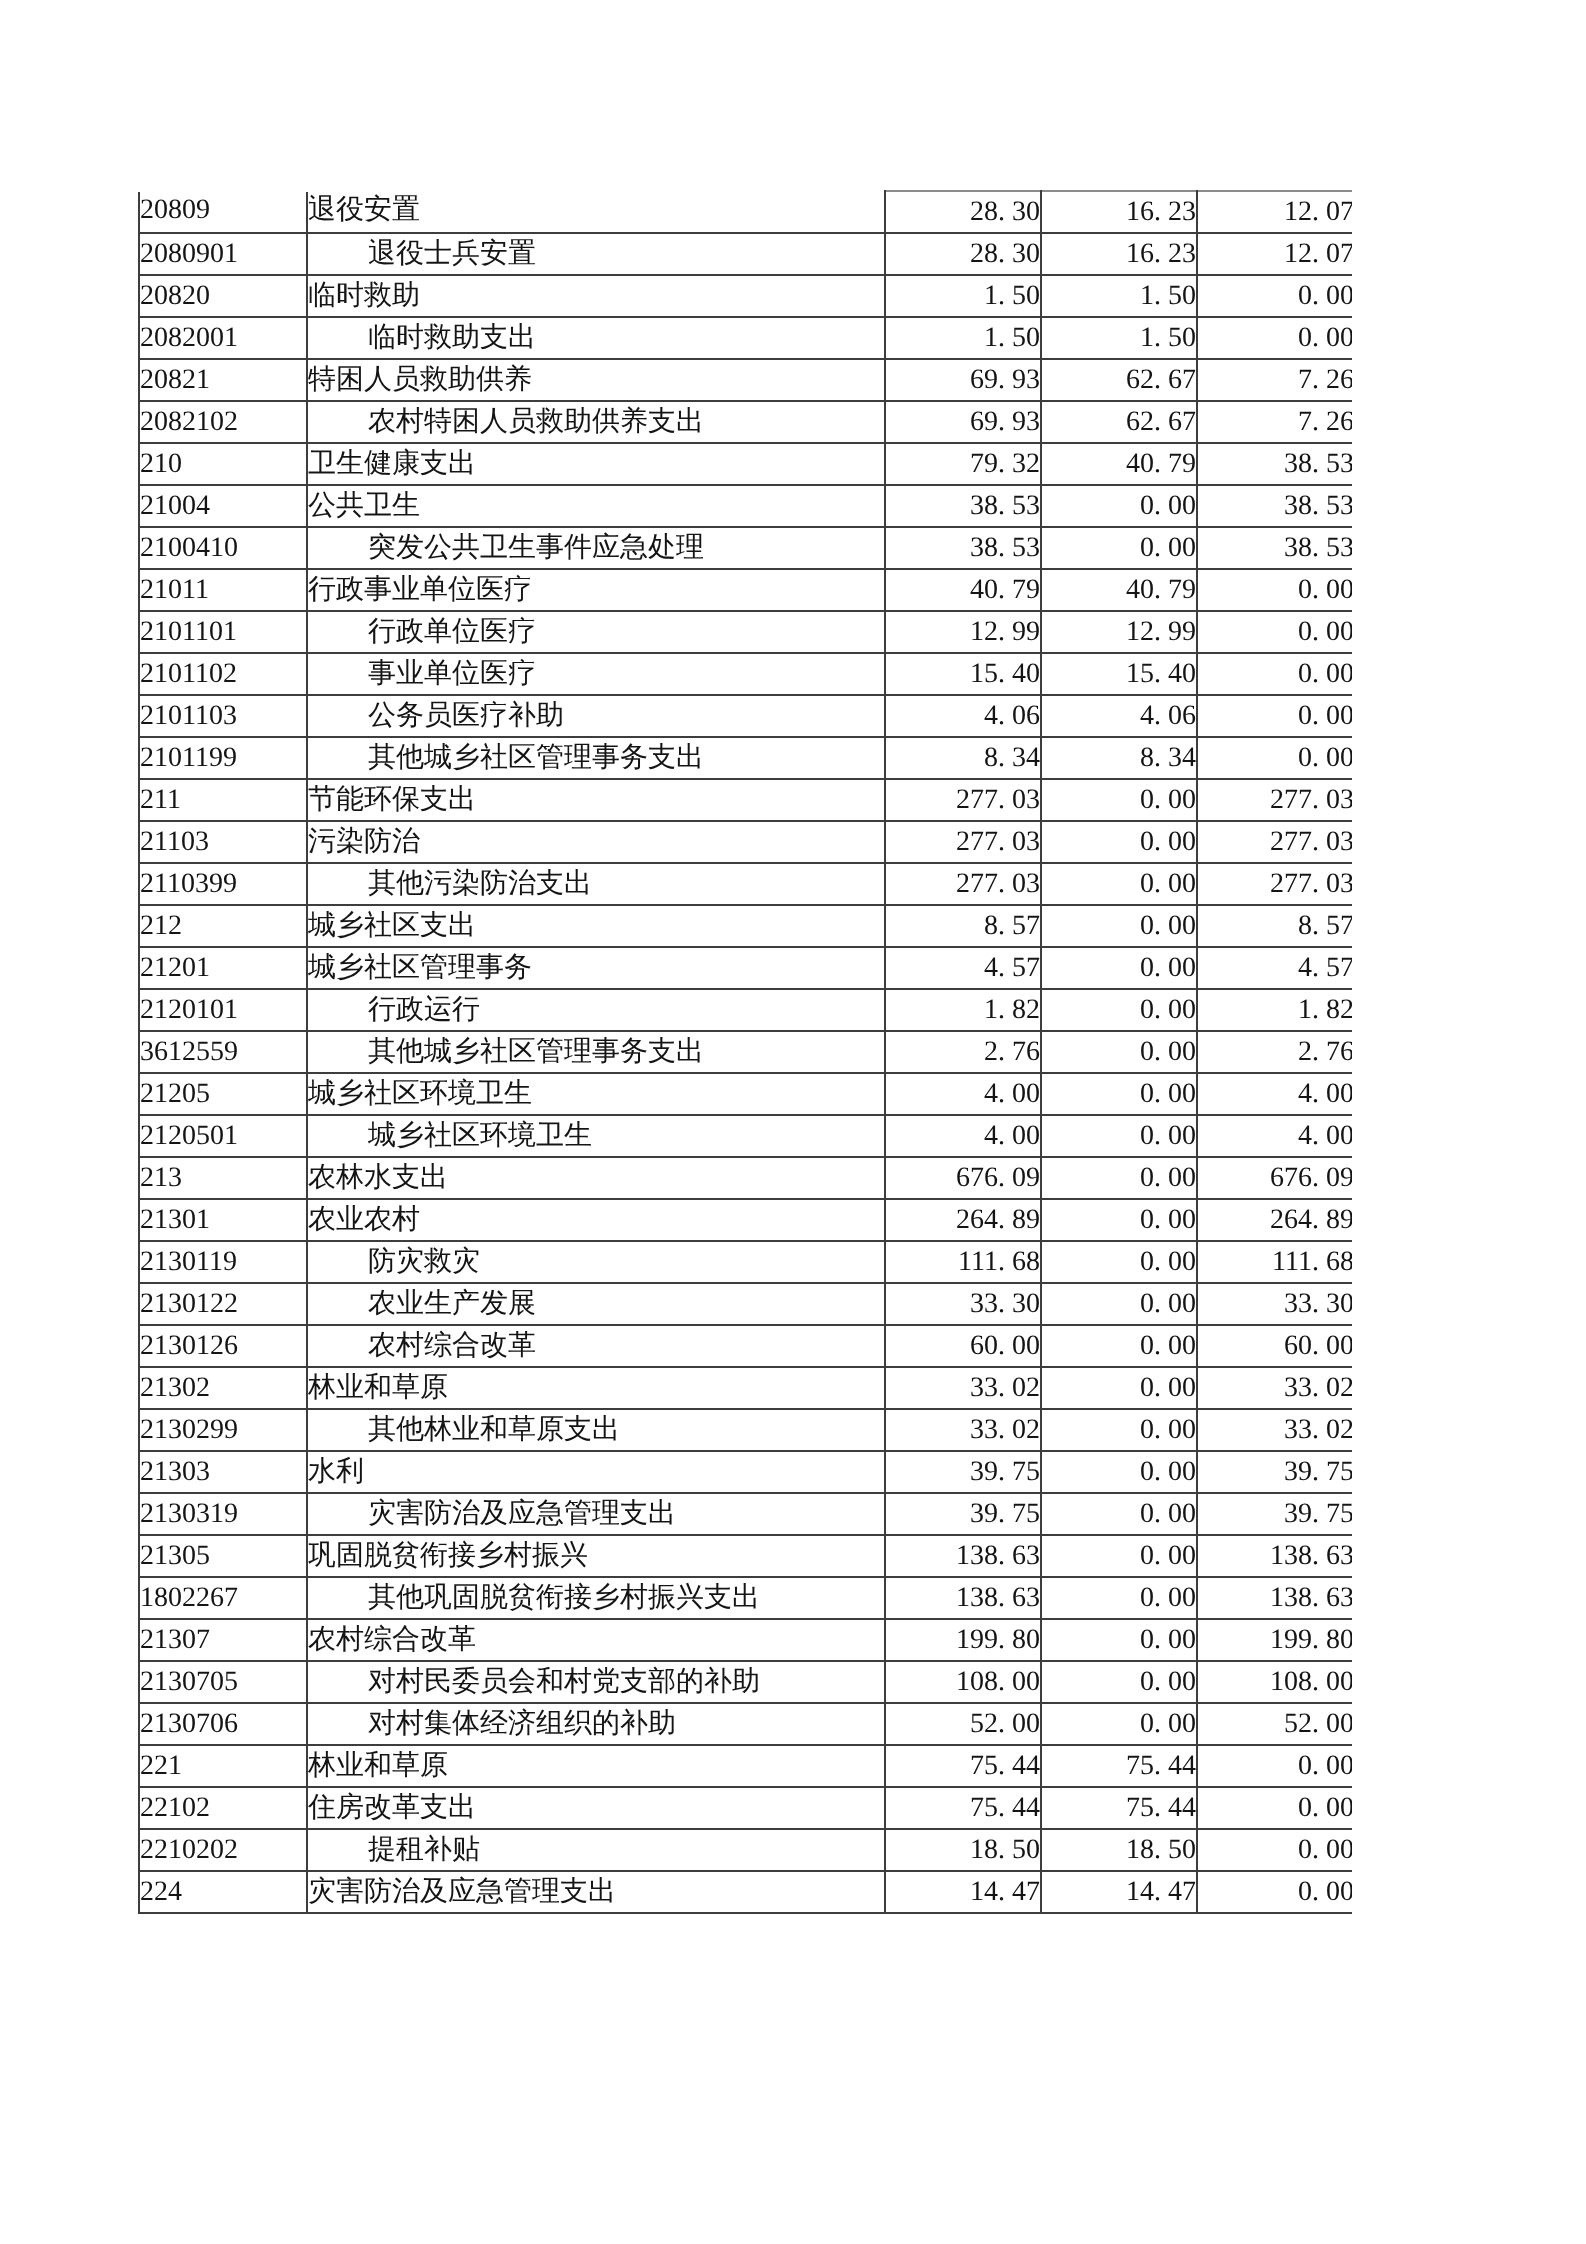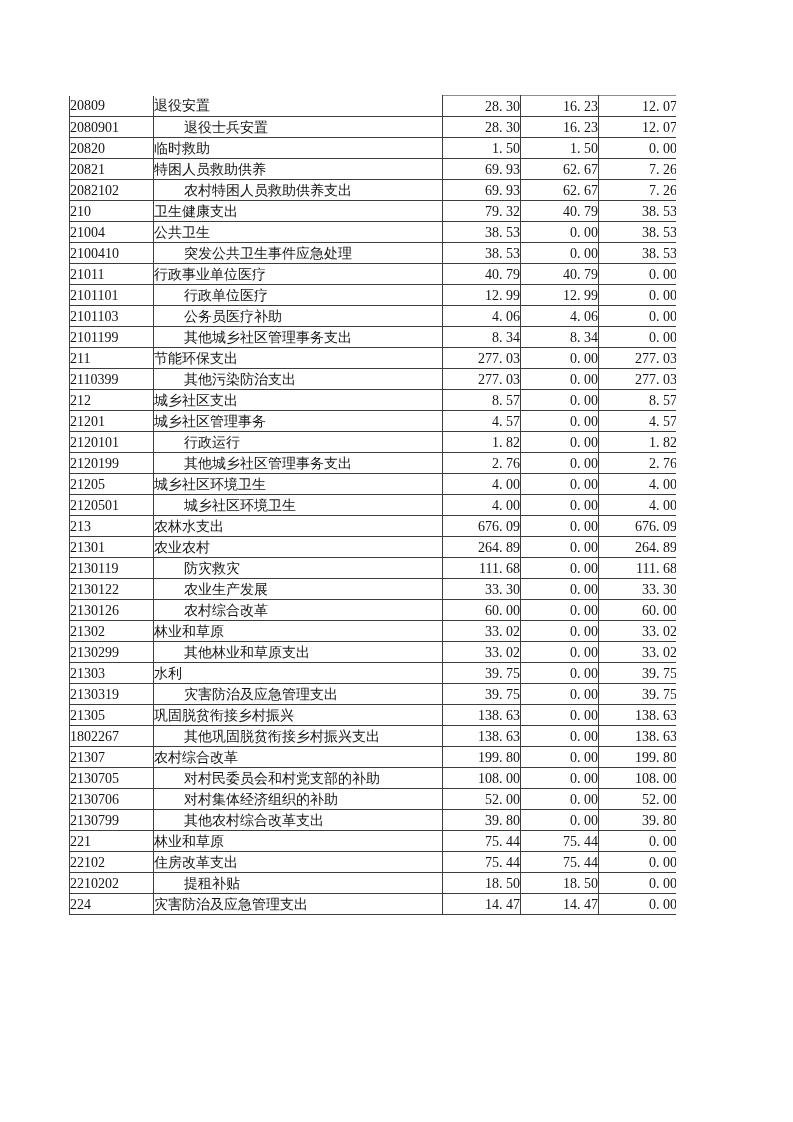--- a/index.html
+++ b/index.html
@@ -75,20 +75,27 @@
           <td class="num">12. 07</td>
         </tr>
         <tr>
           <td class="code">20820</td>
           <td class="name">临时救助</td>
           <td class="num">1. 50</td>
           <td class="num">1. 50</td>
           <td class="num">0. 00</td>
         </tr>
         <tr>
+          <td class="code">2082001</td>
+          <td class="name indent">临时救助支出</td>
+          <td class="num">1. 50</td>
+          <td class="num">1. 50</td>
+          <td class="num">0. 00</td>
+        </tr>
+        <tr>
           <td class="code">20821</td>
           <td class="name">特困人员救助供养</td>
           <td class="num">69. 93</td>
           <td class="num">62. 67</td>
           <td class="num">7. 26</td>
         </tr>
         <tr>
           <td class="code">2082102</td>
           <td class="name indent">农村特困人员救助供养支出</td>
           <td class="num">69. 93</td>
@@ -124,20 +131,27 @@
           <td class="num">0. 00</td>
         </tr>
         <tr>
           <td class="code">2101101</td>
           <td class="name indent">行政单位医疗</td>
           <td class="num">12. 99</td>
           <td class="num">12. 99</td>
           <td class="num">0. 00</td>
         </tr>
         <tr>
+          <td class="code">2101102</td>
+          <td class="name indent">事业单位医疗</td>
+          <td class="num">15. 40</td>
+          <td class="num">15. 40</td>
+          <td class="num">0. 00</td>
+        </tr>
+        <tr>
           <td class="code">2101103</td>
           <td class="name indent">公务员医疗补助</td>
           <td class="num">4. 06</td>
           <td class="num">4. 06</td>
           <td class="num">0. 00</td>
         </tr>
         <tr>
           <td class="code">2101199</td>
           <td class="name indent">其他城乡社区管理事务支出</td>
           <td class="num">8. 34</td>
@@ -145,20 +159,27 @@
           <td class="num">0. 00</td>
         </tr>
         <tr>
           <td class="code">211</td>
           <td class="name">节能环保支出</td>
           <td class="num">277. 03</td>
           <td class="num">0. 00</td>
           <td class="num">277. 03</td>
         </tr>
         <tr>
+          <td class="code">21103</td>
+          <td class="name">污染防治</td>
+          <td class="num">277. 03</td>
+          <td class="num">0. 00</td>
+          <td class="num">277. 03</td>
+        </tr>
+        <tr>
           <td class="code">2110399</td>
           <td class="name indent">其他污染防治支出</td>
           <td class="num">277. 03</td>
           <td class="num">0. 00</td>
           <td class="num">277. 03</td>
         </tr>
         <tr>
           <td class="code">212</td>
           <td class="name">城乡社区支出</td>
           <td class="num">8. 57</td>
@@ -173,21 +194,21 @@
           <td class="num">4. 57</td>
         </tr>
         <tr>
           <td class="code">2120101</td>
           <td class="name indent">行政运行</td>
           <td class="num">1. 82</td>
           <td class="num">0. 00</td>
           <td class="num">1. 82</td>
         </tr>
         <tr>
-          <td class="code">2120199</td>
+          <td class="code">3612559</td>
           <td class="name indent">其他城乡社区管理事务支出</td>
           <td class="num">2. 76</td>
           <td class="num">0. 00</td>
           <td class="num">2. 76</td>
         </tr>
         <tr>
           <td class="code">21205</td>
           <td class="name">城乡社区环境卫生</td>
           <td class="num">4. 00</td>
           <td class="num">0. 00</td>
@@ -290,27 +311,20 @@
           <td class="num">108. 00</td>
           <td class="num">0. 00</td>
           <td class="num">108. 00</td>
         </tr>
         <tr>
           <td class="code">2130706</td>
           <td class="name indent">对村集体经济组织的补助</td>
           <td class="num">52. 00</td>
           <td class="num">0. 00</td>
           <td class="num">52. 00</td>
-        </tr>
-        <tr>
-          <td class="code">2130799</td>
-          <td class="name indent">其他农村综合改革支出</td>
-          <td class="num">39. 80</td>
-          <td class="num">0. 00</td>
-          <td class="num">39. 80</td>
         </tr>
         <tr>
           <td class="code">221</td>
           <td class="name">林业和草原</td>
           <td class="num">75. 44</td>
           <td class="num">75. 44</td>
           <td class="num">0. 00</td>
         </tr>
         <tr>
           <td class="code">22102</td>

